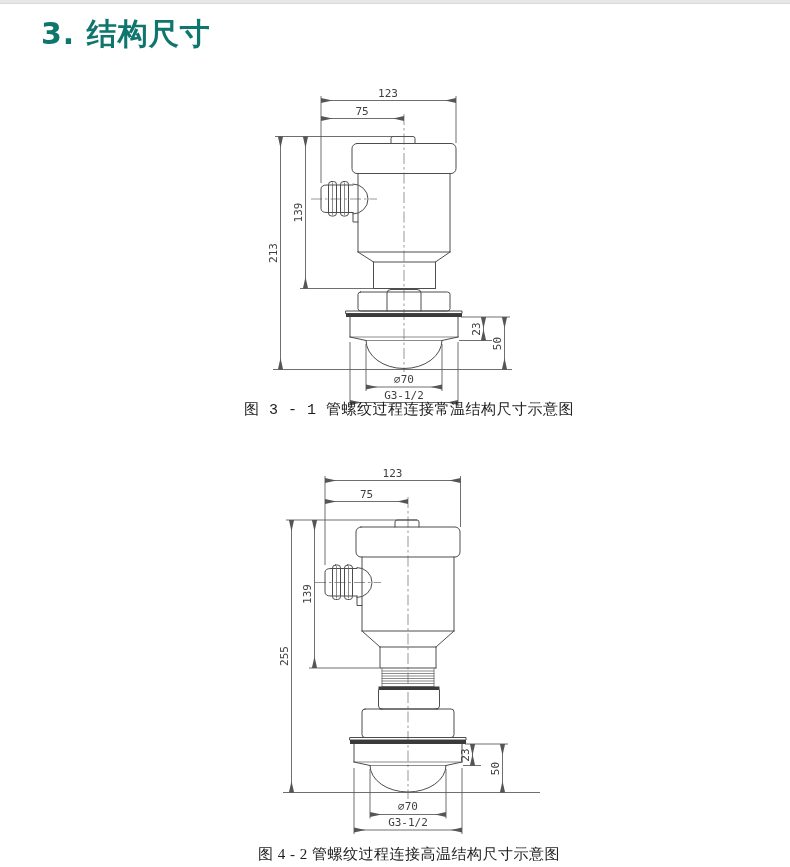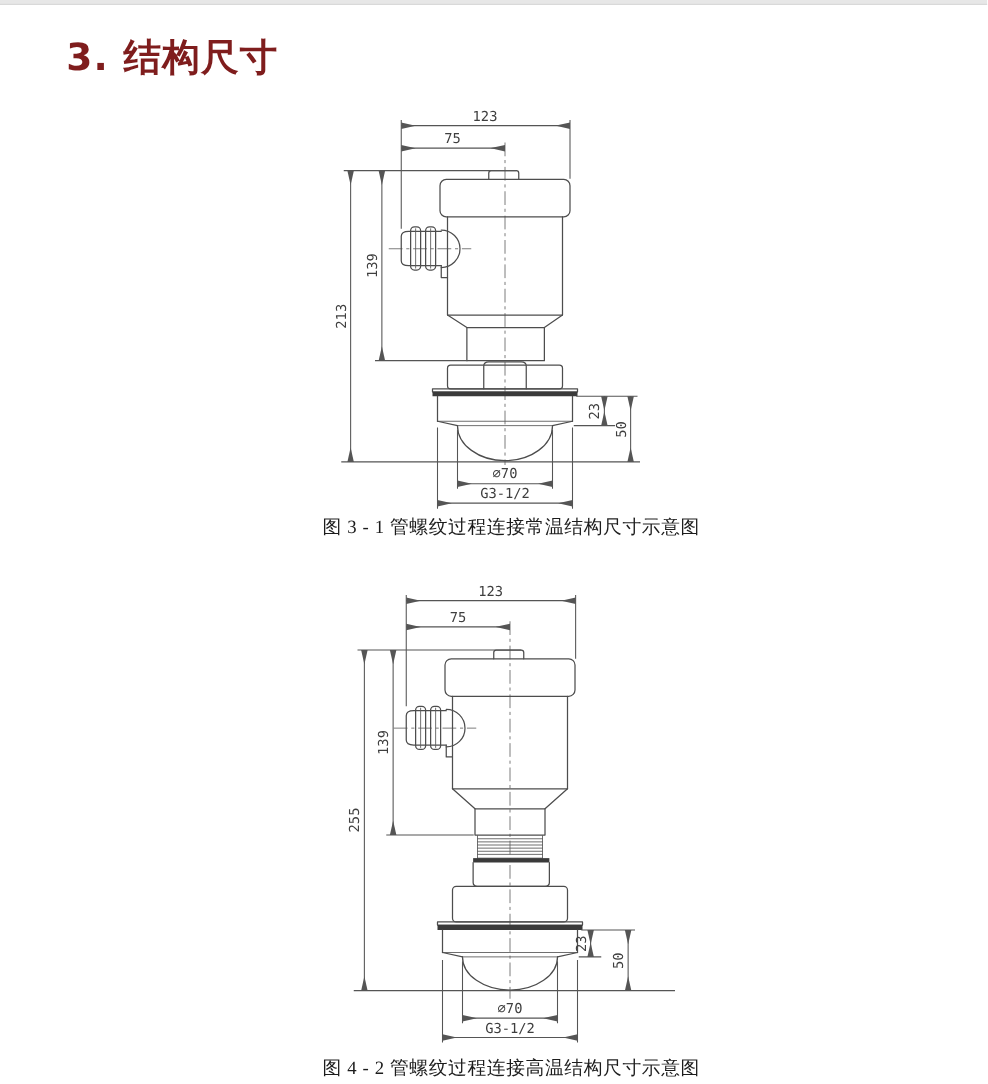--- a/index.html
+++ b/index.html
@@ -1,24 +1,24 @@
 <!DOCTYPE html>
 <html><head>
 <meta charset="utf-8">
 <style>
   html,body{margin:0;padding:0;background:#ffffff;}
   .page{position:relative;width:790px;height:867px;background:#ffffff;overflow:hidden;
         font-family:"Liberation Serif", serif;}
   .top-edge{position:absolute;left:0;top:0;width:790px;height:3px;background:#e7e7e7;border-bottom:1px solid #d9d9d9;}
-  .title{position:absolute;left:37px;top:10px;margin:16px;font-family:"DejaVu Sans",sans-serif;
-         font-size:30px;font-weight:700;color:#7f1d1d;letter-spacing:1px;}
+  .title{position:absolute;left:37px;top:10px;margin:4px;font-family:"DejaVu Sans",sans-serif;
+         font-size:30px;font-weight:700;color:#0f766e;letter-spacing:1px;}
   .drawing{position:absolute;}
   .caption{position:absolute;left:244px;width:330px;text-align:center;
            font-family:"Liberation Serif", serif;font-size:15px;color:#1c1c1c;letter-spacing:0.5px;}
-  #cap1{top:412px;}
+  #cap1{top:400px;font-family:Liberation Mono, monospace;}
   #cap2{top:845px;}
 
   
   .ol{fill:none;stroke:#4d4d4d;stroke-width:1;stroke-linejoin:round;stroke-linecap:round;}
   .thin{fill:none;stroke:#5a5a5a;stroke-width:0.7;}
   .dim,.ext{fill:none;stroke:#555555;stroke-width:0.85;}
   .cl{fill:none;stroke:#6a6a6a;stroke-width:0.7;stroke-dasharray:11 3 2.5 3;}
   .dark{fill:#3a3a3a;stroke:none;}
   .lbl text{fill:#3f3f3f;font-family:"DejaVu Sans Mono",monospace;font-size:11px;text-anchor:middle;}
 </style>

